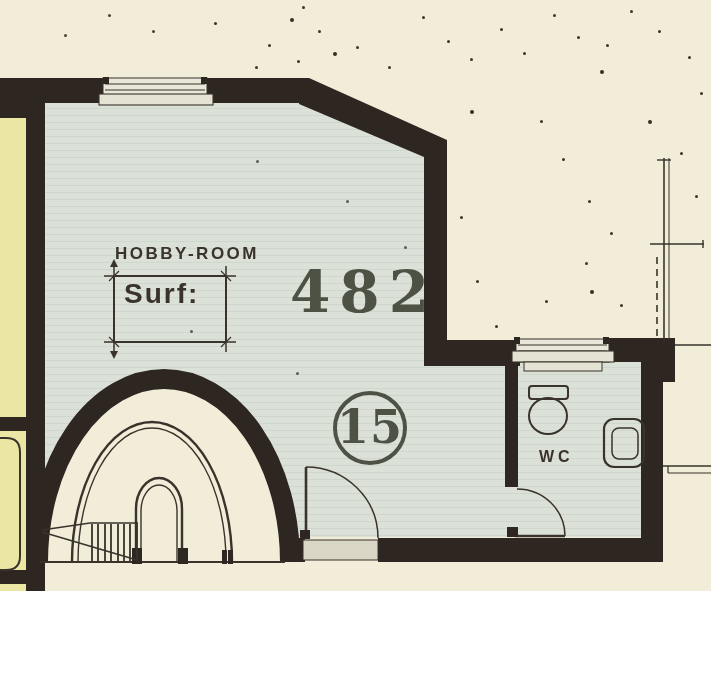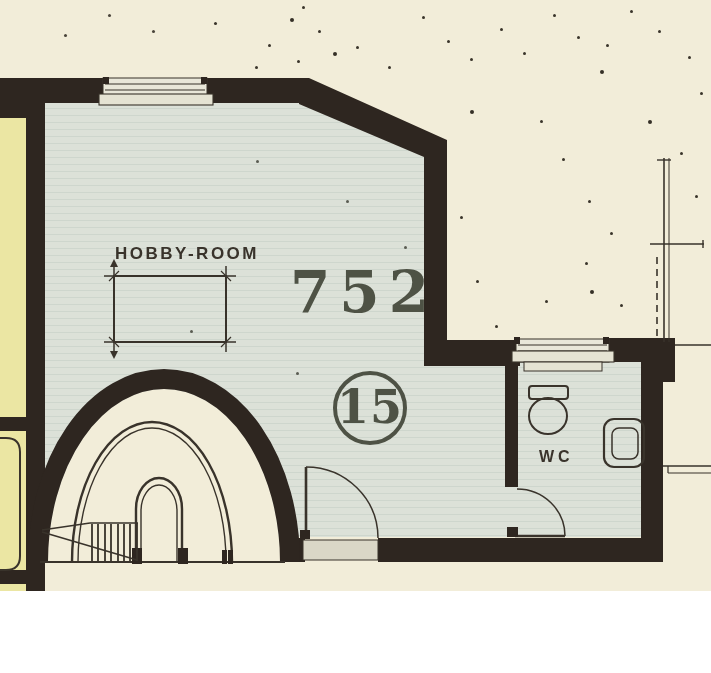--- a/index.html
+++ b/index.html
@@ -15,21 +15,21 @@
   }
   svg{position:absolute;left:0;top:0}
   .w{fill:var(--wall);stroke:none}
   .ln{stroke:var(--ink);fill:none;stroke-linecap:butt}
   .lbl{position:absolute;color:var(--ink);line-height:1;white-space:nowrap}
   #room-label{left:115px;top:245px;font-size:17px;letter-spacing:2.5px;font-weight:600}
   #surf1{left:124px;top:280px;font-size:28px;letter-spacing:2px;font-weight:600}
   #surf2{left:121px;top:309px;font-size:28px;letter-spacing:4px;font-weight:600}
   #plot-number{left:290px;top:268px;font-family:"DejaVu Serif",serif;font-weight:700;
     font-size:58px;line-height:48px;letter-spacing:9px;color:var(--stencil)}
-  #unit-badge{left:333px;top:371px;width:74px;height:74px;box-sizing:border-box;
+  #unit-badge{left:333px;top:391px;width:74px;height:74px;box-sizing:border-box;
     border:4.5px solid var(--stencil);border-radius:50%;
     display:flex;align-items:center;justify-content:flex-start;position:absolute}
   #unit-badge .digits{font-family:"DejaVu Serif",serif;font-weight:700;font-size:46px;
     color:var(--stencil);letter-spacing:1px;margin-top:-3px}
   #wc-label{left:539px;top:449px;font-size:16px;letter-spacing:4px;font-weight:600}
   
   .speck2{position:absolute;width:3px;height:3px;border-radius:50%;background:transparent;left:0;top:0;
     box-shadow:302px 6px #3a342a,318px 30px #3a342a,268px 44px #3a342a,297px 60px #3a342a,
     255px 66px #3a342a,152px 30px #4a443a,108px 14px #4a443a,64px 34px #4a443a,214px 22px #3a342a,
     356px 46px #3a342a,388px 66px #3a342a,422px 16px #3a342a,447px 40px #3a342a,470px 58px #3a342a,
@@ -159,18 +159,19 @@
       <polygon fill="var(--ink)" points="110,267 118,267 114,259"></polygon>
       <polygon fill="var(--ink)" points="110,351 118,351 114,359"></polygon>
       <path class="ln" stroke-width="1.2" d="M109,281 L119,271 M221,271 L231,281 M109,337 L119,347 M221,347 L231,337"></path>
     </g>
   </svg>
 
   <div class="speck2"></div>
   <div class="speck3"></div>
 
   <div class="lbl" id="room-label">HOBBY-ROOM</div>
-  <div class="lbl" id="plot-number">752</div>
+  <div class="lbl" id="surf1">Surf:</div>
+  <div class="lbl" id="plot-number">482</div>
   <div id="unit-badge">
     <span class="digits">15</span>
   </div>
   <div class="lbl" id="wc-label">WC</div>
 </div>
 
 </body></html>

